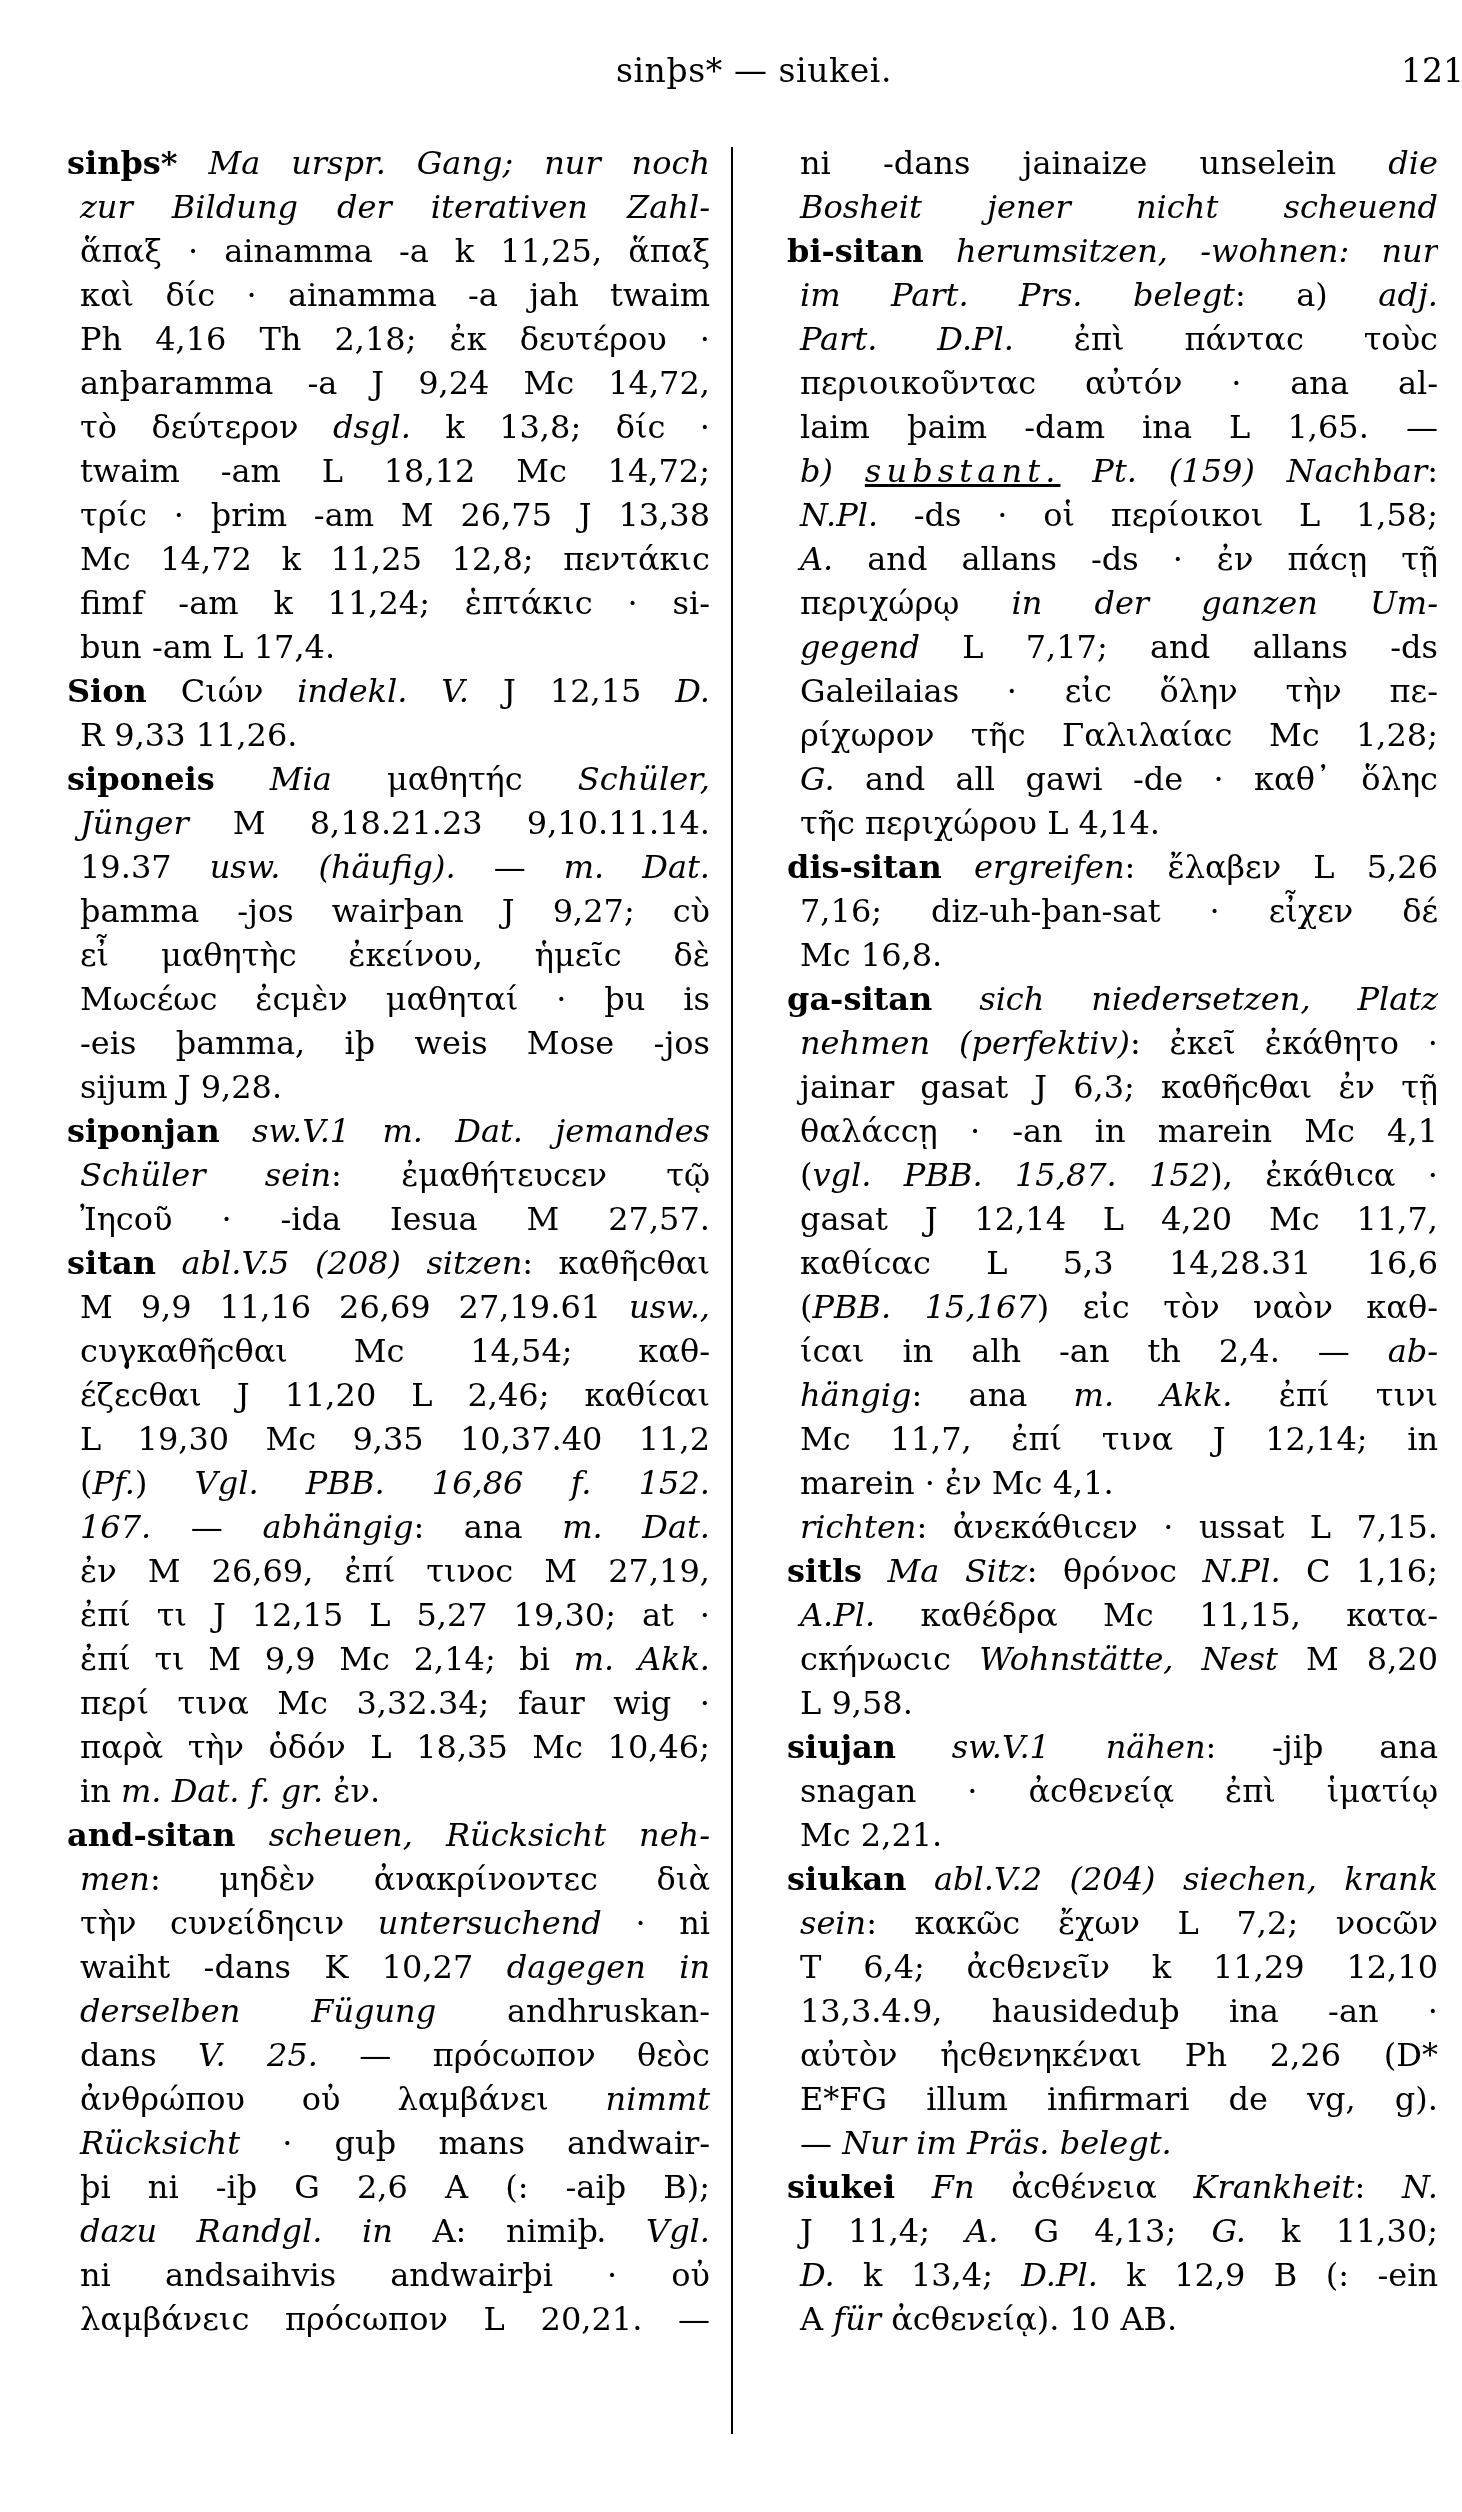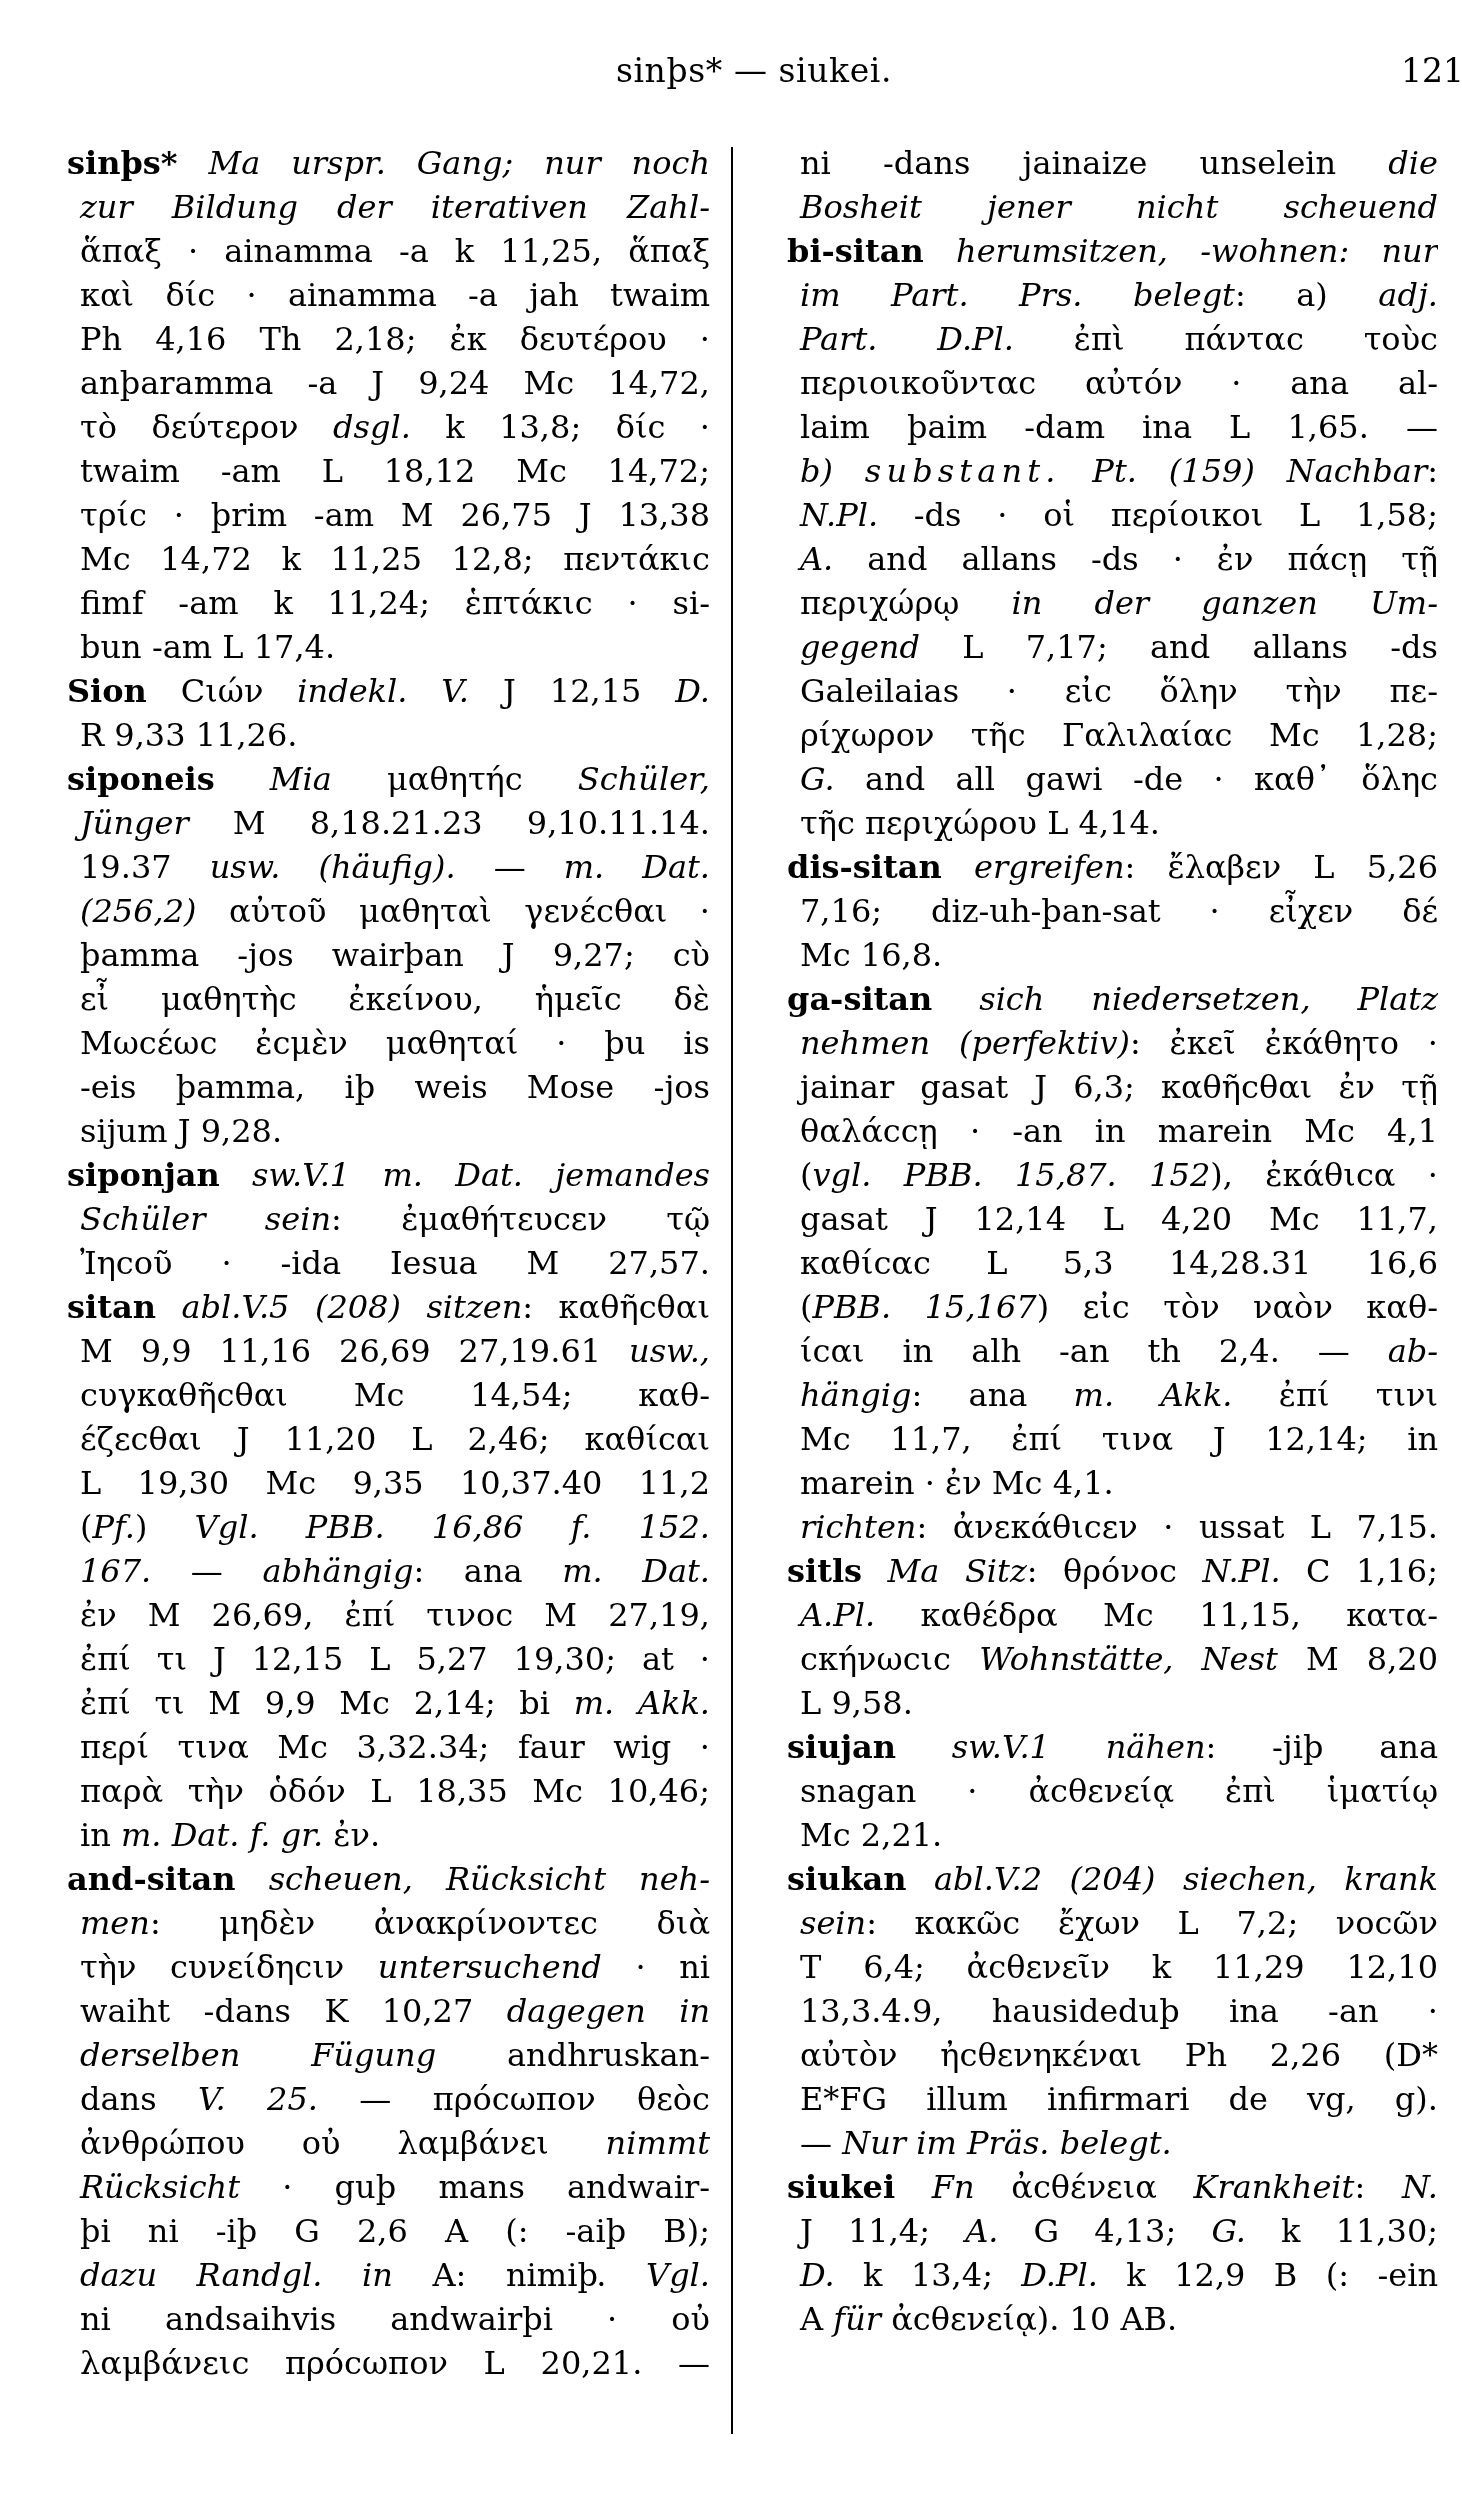--- a/index.html
+++ b/index.html
@@ -56,21 +56,21 @@
     text-align: justify;
     text-align-last: justify;
     white-space: normal;
     overflow: hidden;
   }
   .line.entry { padding-left: 0; margin-left: 33px; }
   .line.nojust { text-align-last: left; }
   .seg-b { font-weight: bold; }
   .seg-i { font-style: italic; }
   .seg-r { font-style: normal; }
-  .seg-s { font-style: italic; letter-spacing: 0.16em; }
+  .seg-s { font-style: italic; letter-spacing: 0.16em; text-decoration: underline; }
 </style>
 </head>
 <body>
 
 <div class="page">
   <div class="header-title">sinþs* — siukei.</div>
   <div class="page-number">121</div>
   <div class="column-divider"></div>
   <div class="column col-left">
       <div class="line entry"><span class="seg-b">sinþs*</span><span class="seg-i"> Ma urspr. Gang; nur noch</span></div>
@@ -83,21 +83,20 @@
       <div class="line"><span class="seg-r">twaim -am L 18,12 Mc 14,72;</span></div>
       <div class="line"><span class="seg-r">τρίc · þrim -am M 26,75 J 13,38</span></div>
       <div class="line"><span class="seg-r">Mc 14,72 k 11,25 12,8; πεντάκιc</span></div>
       <div class="line"><span class="seg-r">fimf -am k 11,24; ἑπτάκιc · si-</span></div>
       <div class="line nojust"><span class="seg-r">bun -am L 17,4.</span></div>
       <div class="line entry"><span class="seg-b">Sion</span><span class="seg-r"> Cιών </span><span class="seg-i">indekl. V.</span><span class="seg-r"> J 12,15 </span><span class="seg-i">D.</span></div>
       <div class="line nojust"><span class="seg-r">R 9,33 11,26.</span></div>
       <div class="line entry"><span class="seg-b">siponeis</span><span class="seg-i"> Mia</span><span class="seg-r"> μαθητήc </span><span class="seg-i">Schüler,</span></div>
       <div class="line"><span class="seg-i">Jünger</span><span class="seg-r"> M 8,18.21.23 9,10.11.14.</span></div>
       <div class="line"><span class="seg-r">19.37 </span><span class="seg-i">usw. (häufig).</span><span class="seg-r"> — </span><span class="seg-i">m. Dat.</span></div>
-      <div class="line"><span class="seg-i">(256,2)</span><span class="seg-r"> αὐτοῦ μαθηταὶ γενέcθαι ·</span></div>
       <div class="line"><span class="seg-r">þamma -jos wairþan J 9,27; cὺ</span></div>
       <div class="line"><span class="seg-r">εἶ μαθητὴc ἐκείνου, ἡμεῖc δὲ</span></div>
       <div class="line"><span class="seg-r">Μωcέωc ἐcμὲν μαθηταί · þu is</span></div>
       <div class="line"><span class="seg-r">-eis þamma, iþ weis Mose -jos</span></div>
       <div class="line nojust"><span class="seg-r">sijum J 9,28.</span></div>
       <div class="line entry"><span class="seg-b">siponjan</span><span class="seg-i"> sw.V.1 m. Dat. jemandes</span></div>
       <div class="line"><span class="seg-i">Schüler sein</span><span class="seg-r">: ἐμαθήτευcεν τῷ</span></div>
       <div class="line"><span class="seg-r">Ἰηcοῦ · -ida Iesua M 27,57.</span></div>
       <div class="line entry"><span class="seg-b">sitan</span><span class="seg-i"> abl.V.5 (208) sitzen</span><span class="seg-r">: καθῆcθαι</span></div>
       <div class="line"><span class="seg-r">M 9,9 11,16 26,69 27,19.61 </span><span class="seg-i">usw.,</span></div>

